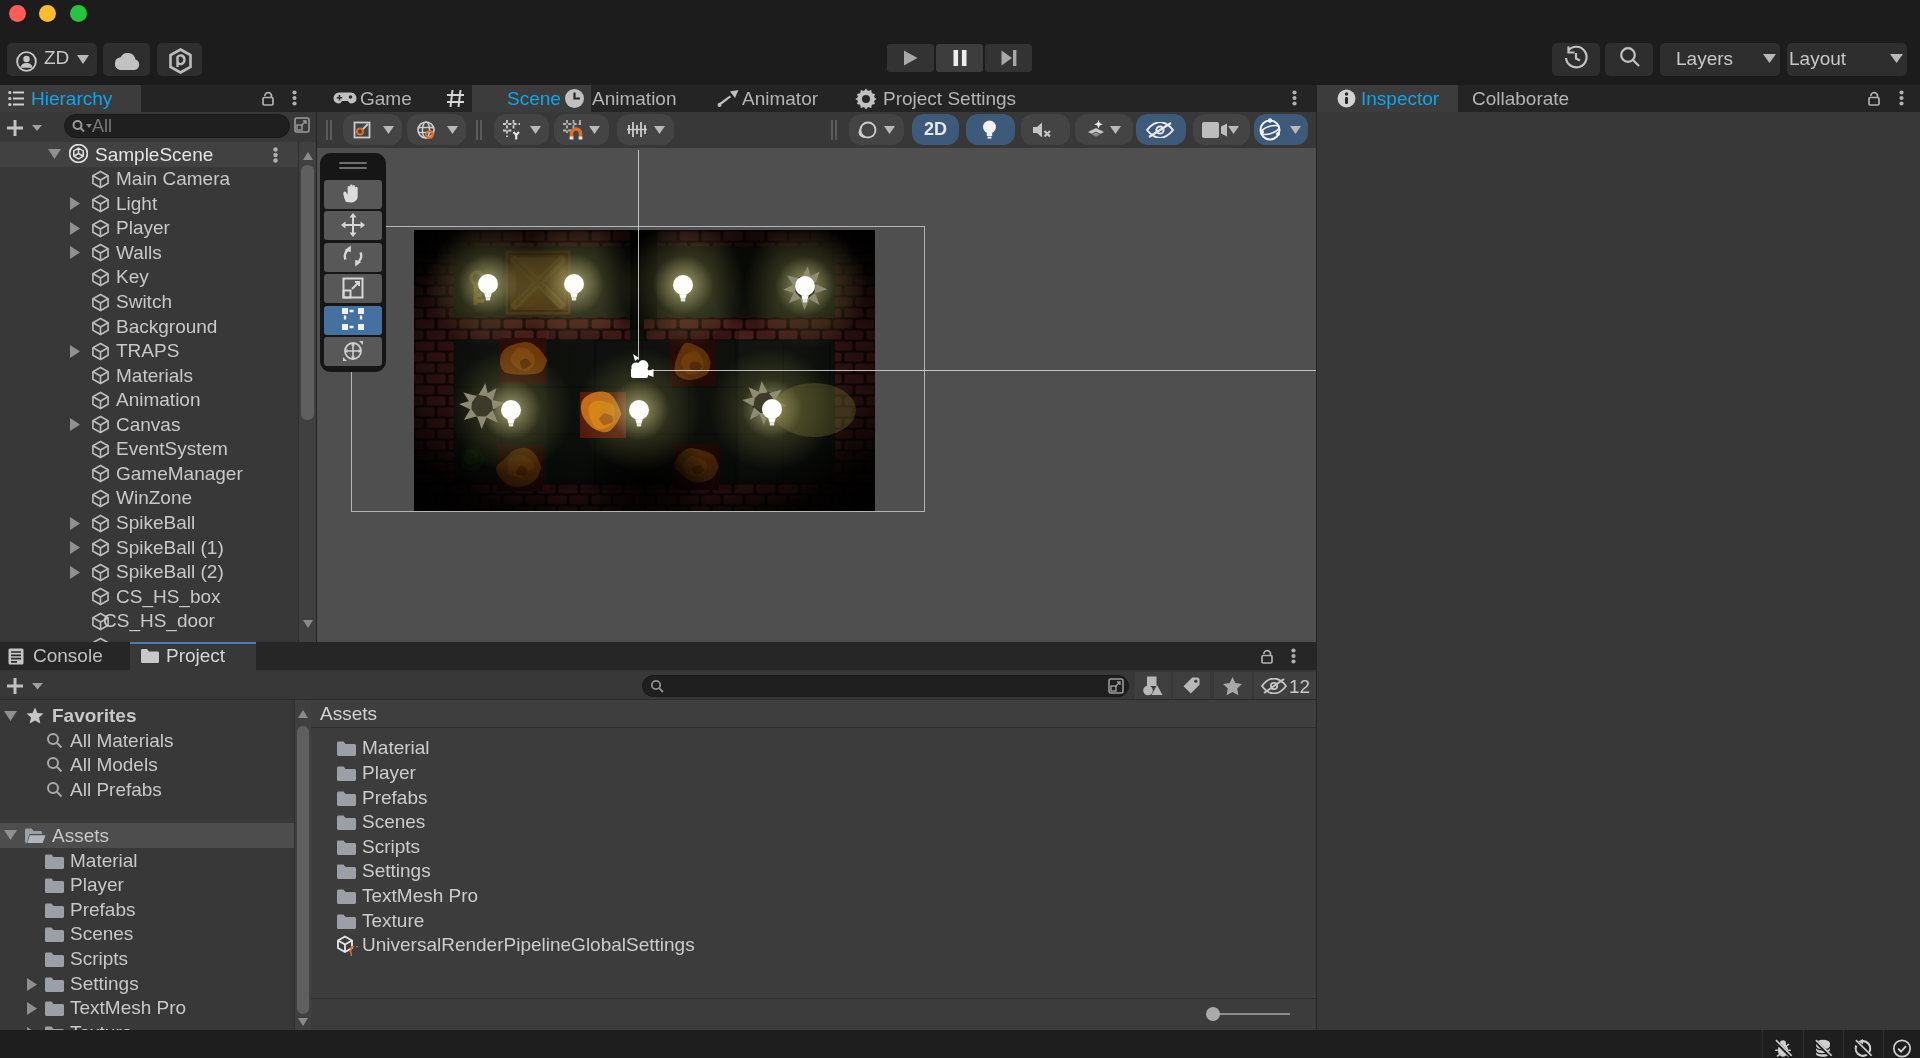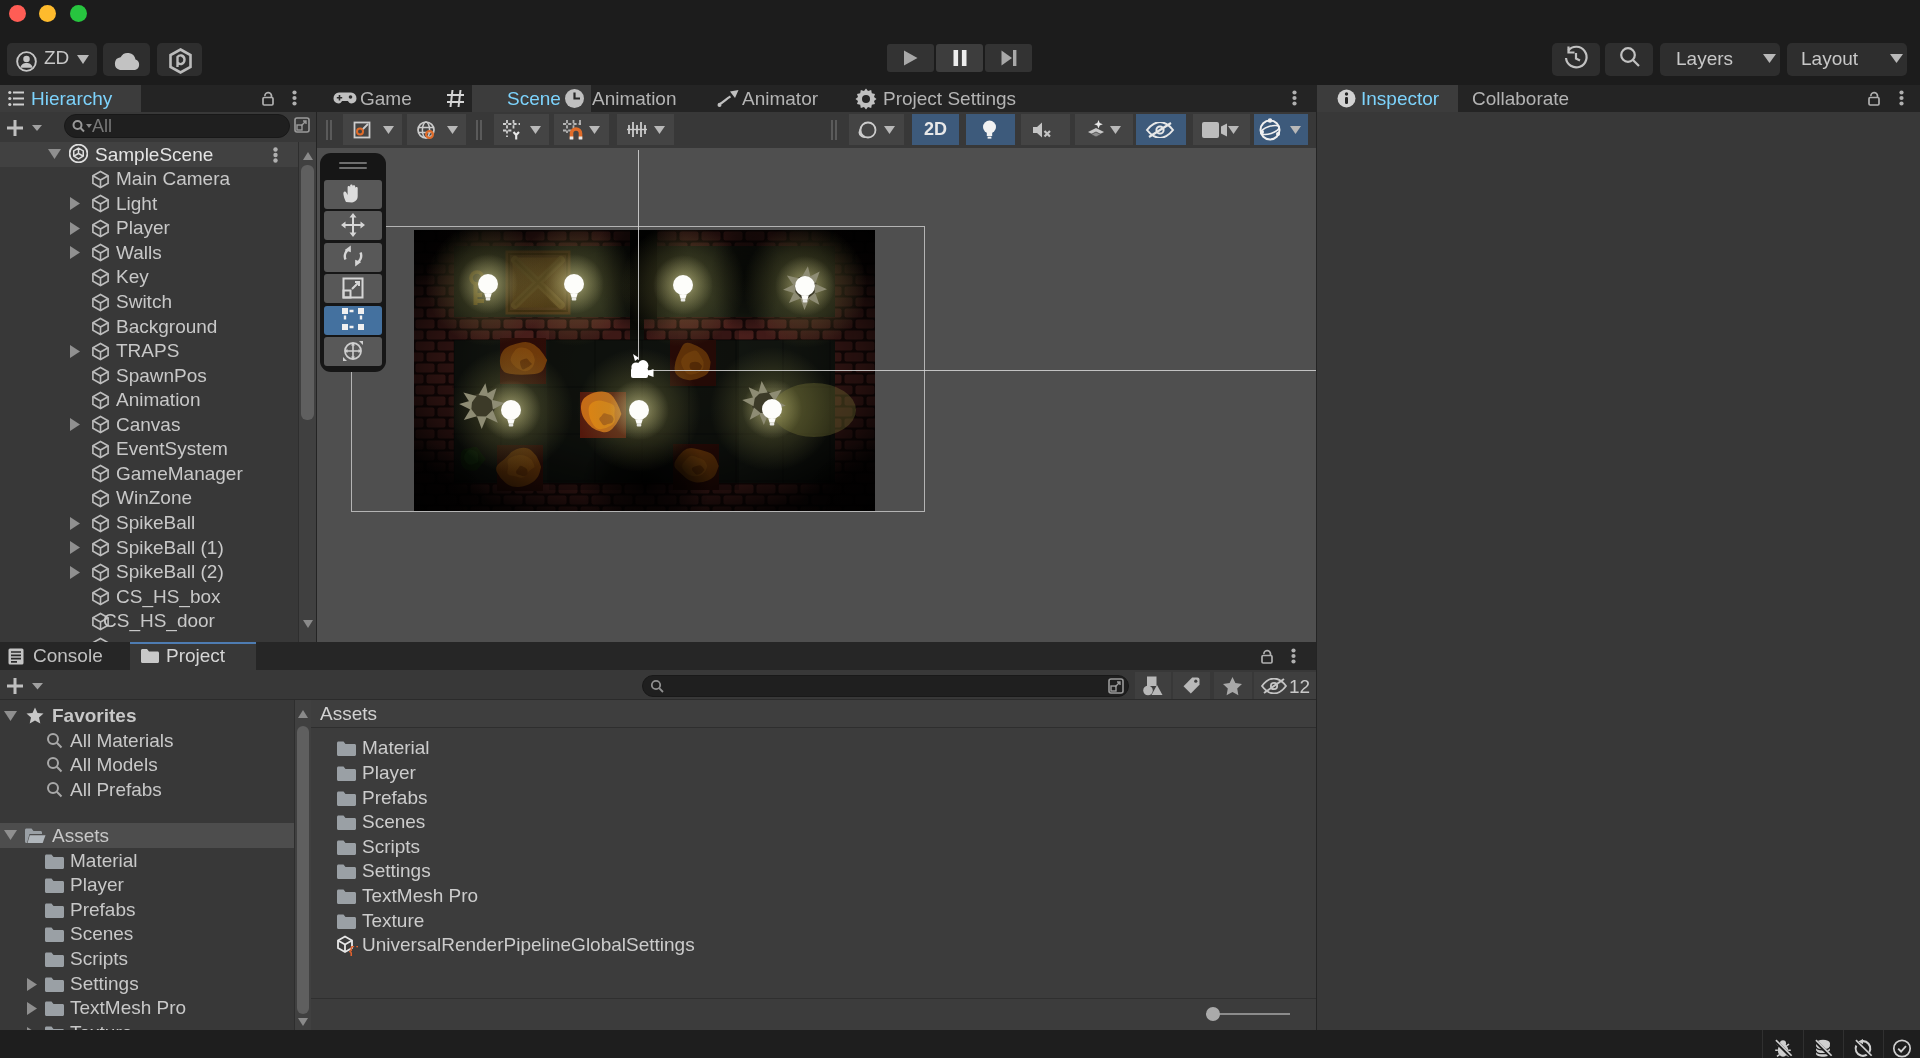--- a/index.html
+++ b/index.html
@@ -13,30 +13,30 @@
 #title-text { position:absolute; top:2px; left:0; width:1920px; text-align:center;
   color:#b2b2b2; font-size:19px; font-weight:bold; letter-spacing:1px; }
 
 #toolbar { position:absolute; left:0; top:28px; width:1920px; height:57px; background:#1c1c1c; }
 .tbtn { position:absolute; top:15px; height:33px; background:#2e2e2e; border-radius:5px; }
 .pbtn { position:absolute; top:16px; height:28px; width:47px; background:#333333; border-radius:3px; }
 
 #tabstrip { position:absolute; left:0; top:85px; width:1920px; height:27px; background:#242424; }
 .tab { position:absolute; top:0; height:27px; background:#3c3c3c; display:flex; align-items:center; }
 .tablabel { position:absolute; top:0; height:27px; display:flex; align-items:center; color:#b4b4b4; font-size:19px; }
-.tab .txt { color:#7dd3fc; font-size:19px; }
+.tab .txt { color:#0ea5e9; font-size:19px; }
 
 #hierarchy { position:absolute; left:0; top:112px; width:316px; height:530px; background:#383838; overflow:hidden; }
 #scenepanel { position:absolute; left:317px; top:112px; width:999px; height:530px; background:#383838; }
 #scenecontent { position:absolute; left:0; top:36px; width:999px; height:494px; background:#4f4f4f; overflow:hidden; }
 #inspector { position:absolute; left:1317px; top:112px; width:603px; height:918px; background:#383838; }
 #bottompanel { position:absolute; left:0; top:642px; width:1316px; height:388px; background:#383838; }
 #statusbar { position:absolute; left:0; top:1030px; width:1920px; height:28px; background:#1e1e1e; }
 .vdiv { position:absolute; background:#242424; }
-.sbtn { position:absolute; top:2px; height:31px; background:#444444; border-radius:0; }
+.sbtn { position:absolute; top:2px; height:31px; background:#444444; border-radius:12px; }
 .sblue { background:#3d5a7b !important; }
 .grip { position:absolute; top:8px; width:2px; height:20px; background:#5a5a5a; }
 .caret { top:14px; width:11px; height:8px; }
 .tool { position:absolute; left:7px; width:58px; height:29px; background:#585858; border-radius:3px; }
 .row { position:absolute; height:24px; display:flex; align-items:center; color:#c8c8c8; font-size:19px; white-space:nowrap; }
 </style>
 </head>
 <body>
 <svg width="0" height="0" style="position:absolute;">
     <defs>
@@ -56,21 +56,21 @@
 <div id="toolbar">
   <div class="tbtn" style="left:7px; width:90px;"></div>
   <div class="tbtn" style="left:103px; width:47px;"></div>
   <div class="tbtn" style="left:157px; width:45px;"></div>
   <div class="pbtn" style="left:887px;"></div>
   <div class="pbtn" style="left:936px; background:#3d3d3d;"></div>
   <div class="pbtn" style="left:985px;"></div>
   <div class="tbtn" style="left:1552px; width:48px;"></div>
   <div class="tbtn" style="left:1605px; width:48px;"></div>
   <div class="tbtn" style="left:1660px; width:120px; color:#c8c8c8; font-size:19px; line-height:31px; padding-left:16px;">Layers</div>
-  <div class="tbtn" style="left:1787px; width:120px; color:#c8c8c8; font-size:19px; line-height:31px; padding-left:14px;">Layout</div>
+  <div class="tbtn" style="left:1787px; width:120px; color:#c8c8c8; font-size:19px; line-height:31px; padding-left:2px;">Layout</div>
   <svg class="abs" style="left:16px;top:23px;" width="21" height="21" viewBox="0 0 22 22">
         <circle cx="11" cy="11" r="9.8" fill="none" stroke="#c6c6c6" stroke-width="2"></circle>
         <circle cx="11" cy="8.3" r="3.4" fill="#c6c6c6"></circle>
         <path d="M4.5 17.5 C5.5 13.8 8 12.5 11 12.5 C14 12.5 16.5 13.8 17.5 17.5" fill="#c6c6c6"></path>
       </svg>
   <div class="abs" style="left:44px;top:19px;color:#c8c8c8;font-size:19px;">ZD</div>
   <svg class="abs" style="left:77px;top:27px;" width="12" height="9" viewBox="0 0 12 9">
         <path d="M0 0 H12 L6 9 Z" fill="#b8b8b8"></path>
       </svg>
   <svg class="abs" style="left:112px;top:23px;" width="30" height="20" viewBox="0 0 30 20">
@@ -266,21 +266,21 @@
         </svg>
   <svg class="abs" style="left:91px;top:229.6px;" width="19" height="19" viewBox="0 0 20 20">
           <path d="M10 1.5 L18 6 V14 L10 18.5 L2 14 V6 Z" fill="none" stroke="#bdbdbd" stroke-width="1.7"></path>
           <path d="M2 6 L10 10.5 L18 6 M10 10.5 V18.5" fill="none" stroke="#bdbdbd" stroke-width="1.7"></path>
         </svg>
   <div class="row" style="left:116px;top:226.9px;height:24.5px;">TRAPS</div>
   <svg class="abs" style="left:91px;top:254.2px;" width="19" height="19" viewBox="0 0 20 20">
           <path d="M10 1.5 L18 6 V14 L10 18.5 L2 14 V6 Z" fill="none" stroke="#bdbdbd" stroke-width="1.7"></path>
           <path d="M2 6 L10 10.5 L18 6 M10 10.5 V18.5" fill="none" stroke="#bdbdbd" stroke-width="1.7"></path>
         </svg>
-  <div class="row" style="left:116px;top:251.4px;height:24.5px;">SpawnPos</div>
+  <div class="row" style="left:116px;top:251.4px;height:24.5px;">Materials</div>
   <svg class="abs" style="left:91px;top:278.7px;" width="19" height="19" viewBox="0 0 20 20">
           <path d="M10 1.5 L18 6 V14 L10 18.5 L2 14 V6 Z" fill="none" stroke="#bdbdbd" stroke-width="1.7"></path>
           <path d="M2 6 L10 10.5 L18 6 M10 10.5 V18.5" fill="none" stroke="#bdbdbd" stroke-width="1.7"></path>
         </svg>
   <div class="row" style="left:116px;top:276px;height:24.5px;">Animation</div>
   <svg class="abs" style="left:70px;top:306.3px;" width="10" height="13" viewBox="0 0 10 13">
           <path d="M0 0 L10 6.5 L0 13 Z" fill="#909090"></path>
         </svg>
   <svg class="abs" style="left:91px;top:303.3px;" width="19" height="19" viewBox="0 0 20 20">
           <path d="M10 1.5 L18 6 V14 L10 18.5 L2 14 V6 Z" fill="none" stroke="#bdbdbd" stroke-width="1.7"></path>

